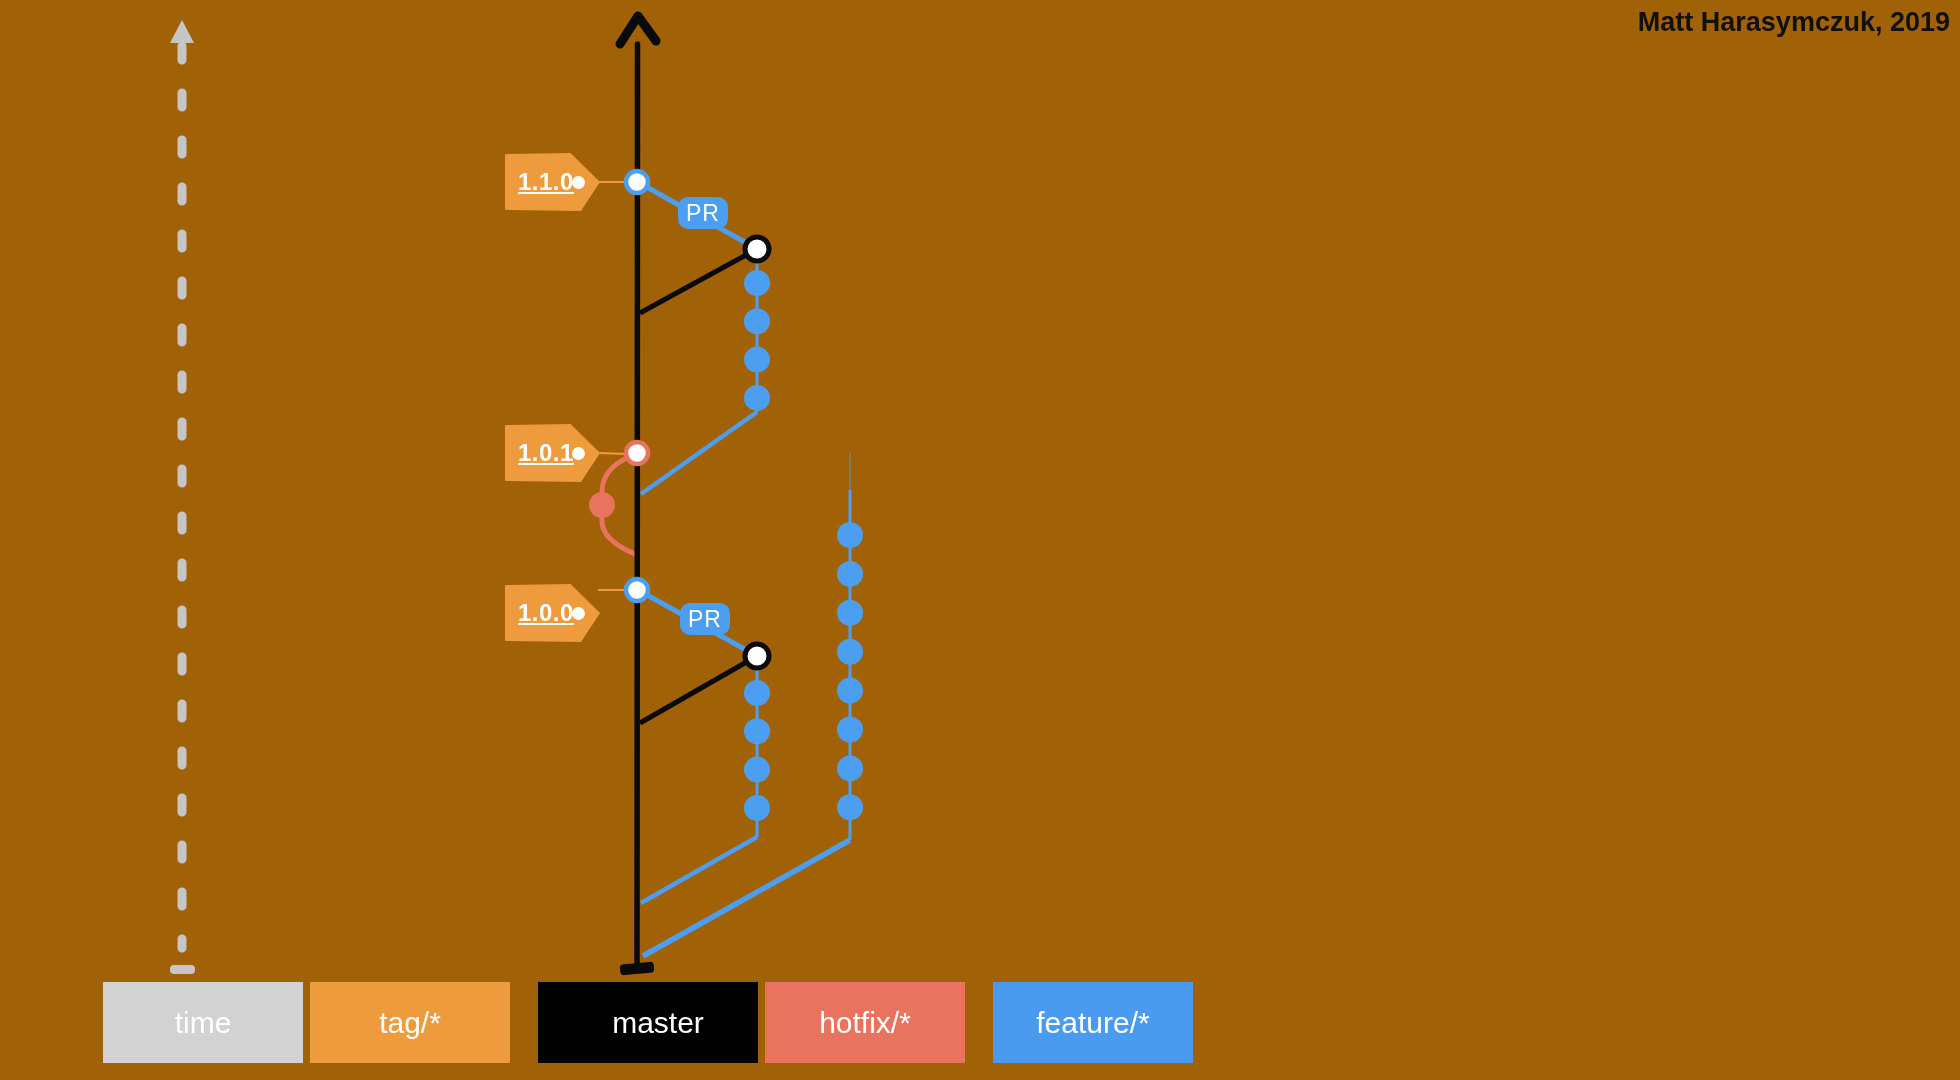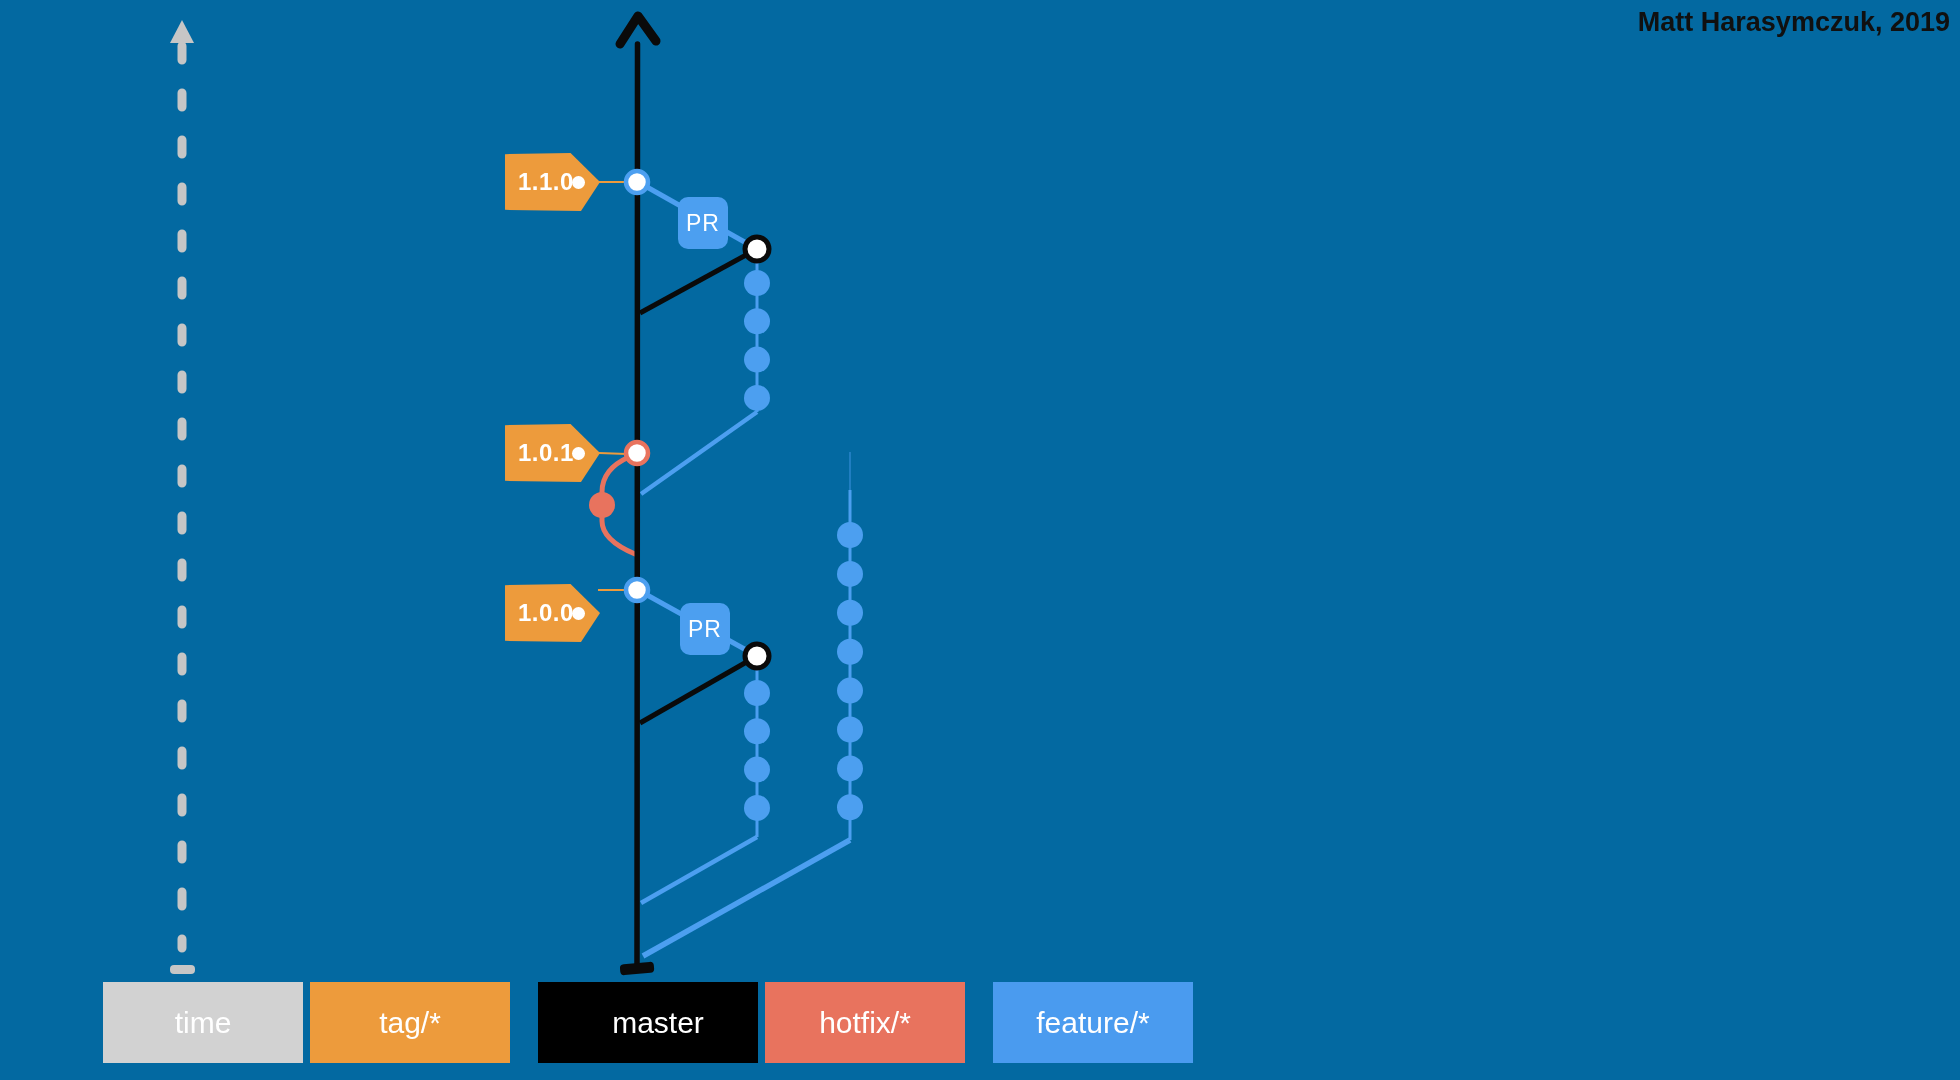--- a/index.html
+++ b/index.html
@@ -5,21 +5,21 @@
   html, body {
     margin: 0;
     padding: 0;
     background: #ffffff;
     font-family: "Liberation Sans", sans-serif;
   }
   .canvas {
     position: relative;
     width: 1960px;
     height: 1080px;
-    background: #0369a1;
+    background: #a16207;
     overflow: hidden;
   }
   .attribution {
     position: absolute;
     top: 7px;
     right: 10px;
     font-size: 27px;
     font-weight: bold;
     color: #101010;
     letter-spacing: 0px;
@@ -35,37 +35,38 @@
     left: 505px;
     width: 95px;
     height: 58px;
     background: #ed9b3c;
     clip-path: polygon(0 2%, 69% 0, 100% 50%, 80% 100%, 0 98%);
     display: flex;
     align-items: center;
     color: #ffffff;
     font-size: 24px;
     font-weight: bold;
+    text-decoration: underline;
   }
   .tag .tag-label { padding-left: 13px; letter-spacing: 0.5px; }
   .tag .tag-hole {
     position: absolute;
     left: 77%;
     top: 50%;
     width: 13px;
     height: 13px;
     margin: -6.5px 0 0 -6.5px;
     border-radius: 50%;
     background: #ffffff;
   }
   
   .pr-badge {
     position: absolute;
     width: 50px;
-    height: 52px;
+    height: 32px;
     background: #4c9ff0;
     border-radius: 10px;
     display: flex;
     align-items: center;
     justify-content: center;
     color: #ffffff;
     font-size: 23px;
     font-weight: 500;
     letter-spacing: 1px;
   }

